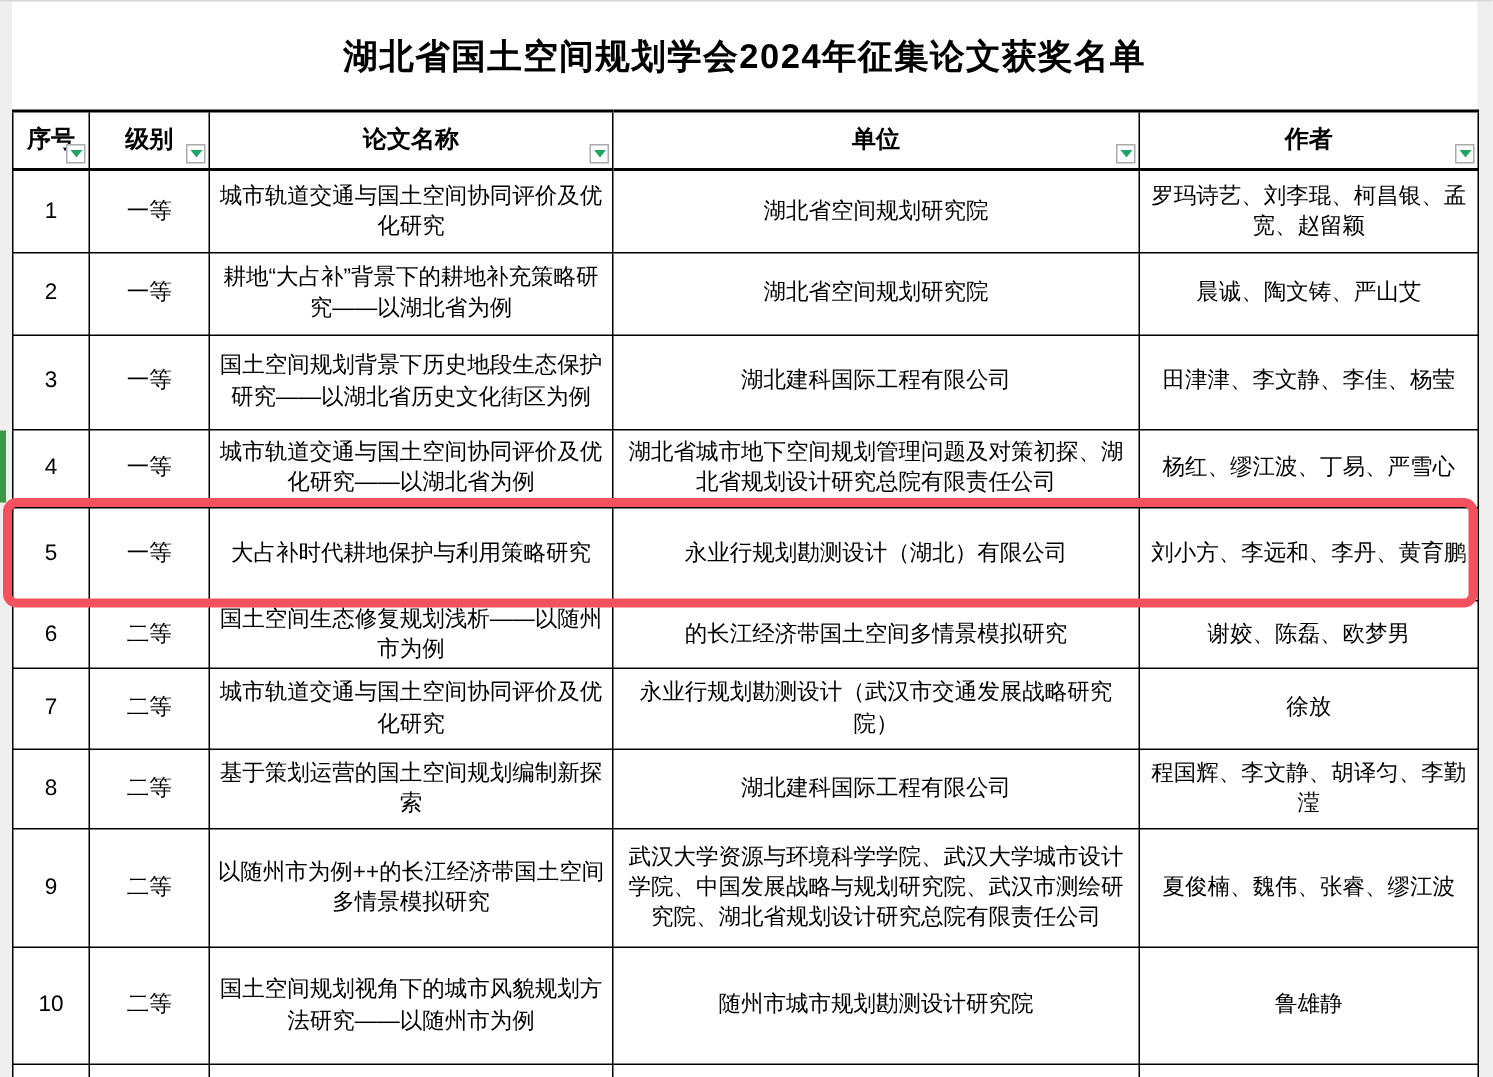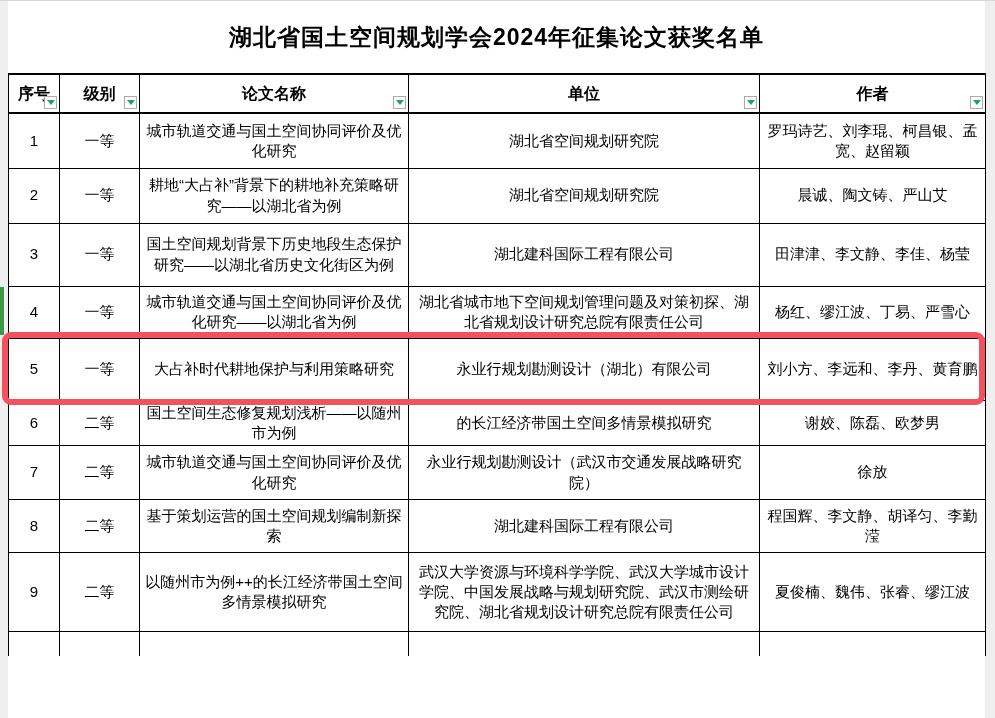--- a/index.html
+++ b/index.html
@@ -197,20 +197,27 @@
         <td>湖北建科国际工程有限公司</td>
         <td>程国辉、李文静、胡译匀、李勤滢</td>
       </tr>
       <tr style="height:79px">
         <td>9</td>
         <td>二等</td>
         <td>以随州市为例++的长江经济带国土空间多情景模拟研究</td>
         <td>武汉大学资源与环境科学学院、武汉大学城市设计学院、中国发展战略与规划研究院、武汉市测绘研究院、湖北省规划设计研究总院有限责任公司</td>
         <td>夏俊楠、魏伟、张睿、缪江波</td>
       </tr>
+      <tr style="height:78px">
+        <td>10</td>
+        <td>二等</td>
+        <td>国土空间规划视角下的城市风貌规划方法研究——以随州市为例</td>
+        <td>随州市城市规划勘测设计研究院</td>
+        <td>鲁雄静</td>
+      </tr>
       <tr style="height:24px" class="partial">
         <td></td>
         <td></td>
         <td></td>
         <td></td>
         <td></td>
       </tr>
     </tbody>
       </table>
   </div>

